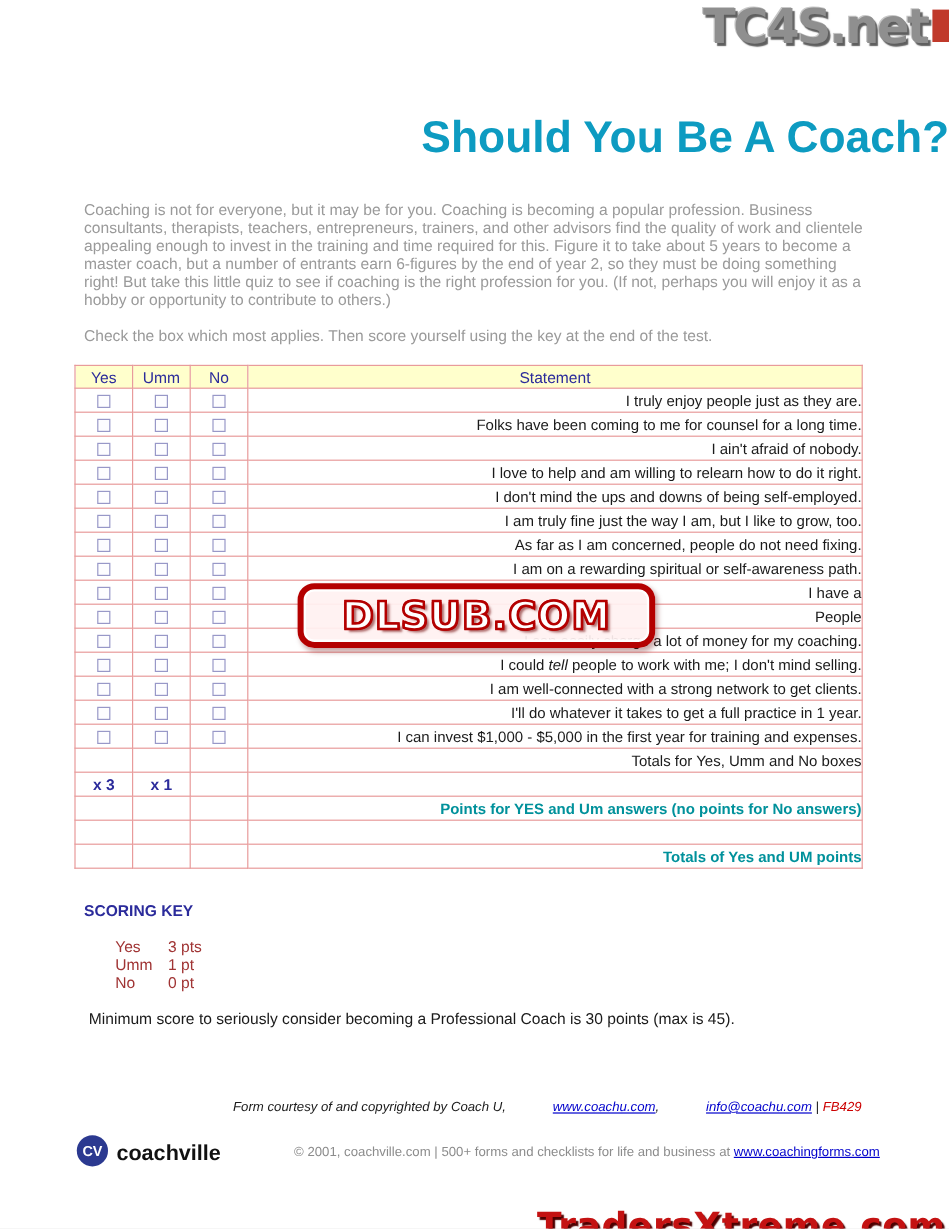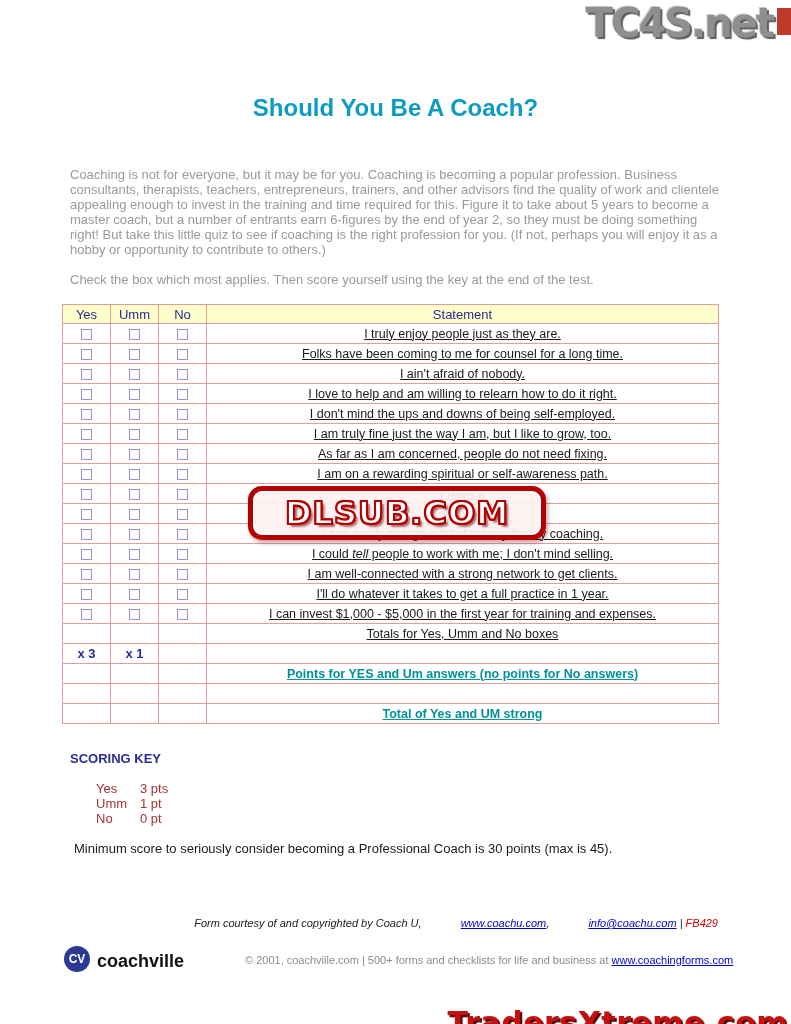--- a/index.html
+++ b/index.html
@@ -41,22 +41,22 @@
     font-family:"DejaVu Sans", sans-serif; font-weight:bold;
     font-size:30px; letter-spacing:0.5px;
     color:var(--wm-red,#c41212);
     text-shadow:2px 2px 1px #4d0000;
     z-index:6;
     margin-top:24px;
   }
 
   
   .title {
-    position:absolute; top:94px; left:0; width:100%; text-align:center;
-    font-size:24px; font-weight:bold; color:var(--title,#0d9bc1);
+    position:absolute; top:94px; left:0; width:100%; text-align:right;
+    font-size:37px; font-weight:bold; color:var(--title,#0d9bc1);
   }
   .intro {
     position:absolute; top:154px; left:70px; width:654px;
     font-size:13px; line-height:15px; color:var(--body-gray,#9a9a9a);
   }
   .instructions {
     position:absolute; top:259px; left:70px; width:654px;
     font-size:13px; color:var(--body-gray,#9a9a9a);
   }
 
@@ -70,21 +70,21 @@
   .quiz thead th {
     background:var(--header-bg,#ffffcc); color:var(--navy,#2b2b9b);
     font-weight:normal; font-size:13px; text-align:center; height:18px;
   }
   .cb { text-align:center; vertical-align:middle; }
   .checkbox {
     display:inline-block; width:9px; height:9px;
     border:1px solid var(--checkbox-border,#9898c8); background:#fdfdff;
     vertical-align:middle;
   }
-  .st { padding:0 4px 0 6px; text-align:center;text-decoration:underline; }
+  .st { padding:0 4px 0 6px; text-align:right; }
   .mult { text-align:center; font-weight:bold; color:var(--navy,#2b2b9b); font-size:13px; }
   .teal-cell { color:var(--teal,#00919b); font-weight:bold; }
 
   
   .scoring-key {
     position:absolute; top:751px; left:70px;
     font-size:13px; font-weight:bold; color:var(--navy,#2b2b9b);
   }
   .score-list {
     position:absolute; top:781px; left:96px;
@@ -257,21 +257,21 @@
       <tr>
         <td></td>
         <td></td>
         <td></td>
         <td></td>
       </tr>
       <tr>
         <td></td>
         <td></td>
         <td></td>
-        <td class="st teal-cell">Total of Yes and UM strong</td>
+        <td class="st teal-cell">Totals of Yes and UM points</td>
       </tr>
     </tbody>
   </table>
 
   <div class="stamp">
     <span class="stamp-text">DLSUB.COM</span>
   </div>
 
   <div class="scoring-key">SCORING KEY</div>
 

